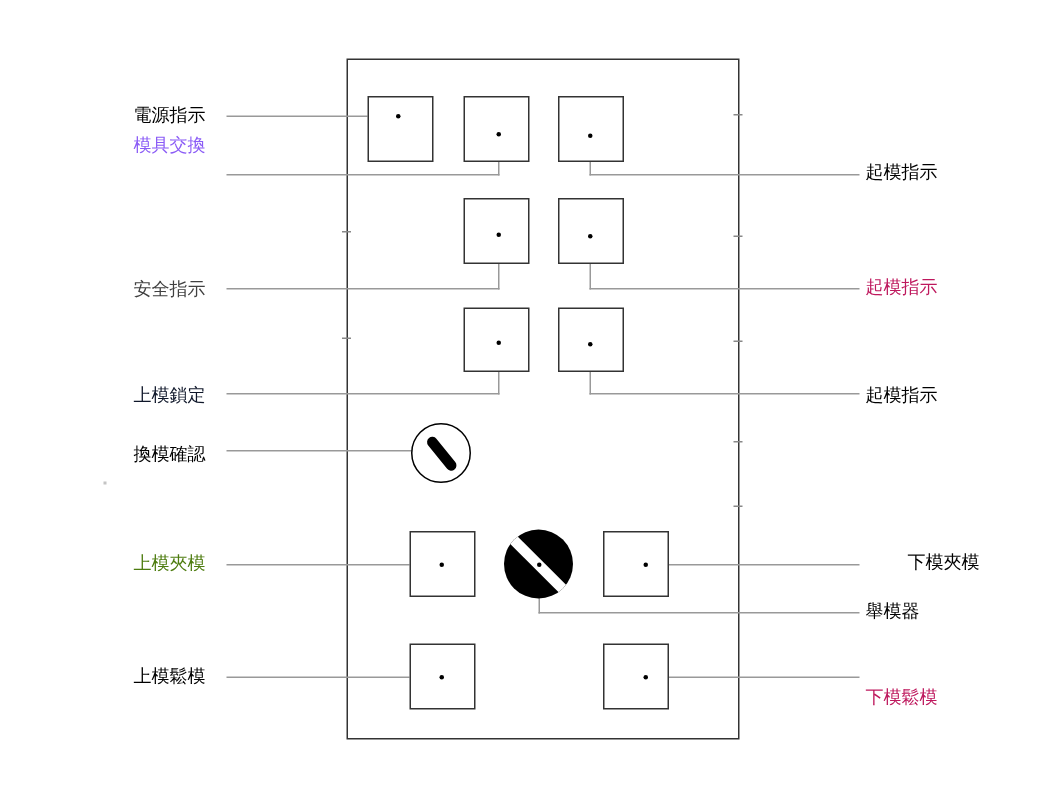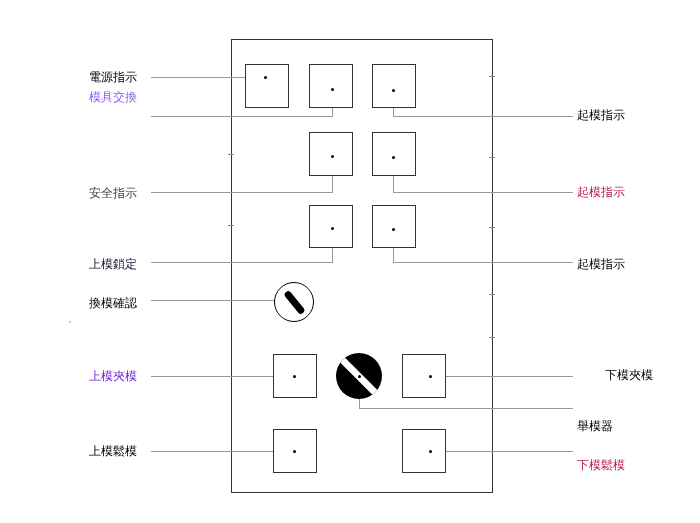--- a/index.html
+++ b/index.html
@@ -70,27 +70,27 @@
     <div class="abs" style="left: 280.5px; top: 298.5px; width: 27px; height: 7px; background: rgb(0, 0, 0); border-radius: 3.5px; transform: rotate(51deg);"></div>
     <div class="abs" style="left: 336px; top: 353px; width: 46px; height: 46px; background: rgb(0, 0, 0); border-radius: 50%; overflow: hidden;">
       <div class="abs" style="left: -3px; top: 19.5px; width: 52px; height: 7px; background: rgb(255, 255, 255); transform: rotate(45deg);"></div>
     </div>
     <div class="abs" style="left: 357.5px; top: 374.5px; width: 3px; height: 3px; background: rgb(0, 0, 0); border-radius: 50%;"></div>
     <div class="abs callout-label" style="left: 89px; top: 77px; color: rgb(0, 0, 0);">電源指示</div>
     <div class="abs callout-label" style="left: 89px; top: 97px; color: #8b5cf6;">模具交換</div>
     <div class="abs callout-label" style="left: 89px; top: 193px; color: #404040;">安全指示</div>
     <div class="abs callout-label" style="left: 89px; top: 264px; color: #0f172a;">上模鎖定</div>
     <div class="abs callout-label" style="left: 89px; top: 303px; color: rgb(0, 0, 0);">換模確認</div>
-    <div class="abs callout-label" style="left: 89px; top: 376px; color: #6d28d9;">上模夾模</div>
+    <div class="abs callout-label" style="left: 89px; top: 376px; color: #4d7c0f;">上模夾模</div>
     <div class="abs callout-label" style="left: 89px; top: 451px; color: rgb(0, 0, 0);">上模鬆模</div>
     <div class="abs callout-label" style="left: 577px; top: 115px; color: rgb(0, 0, 0);">起模指示</div>
     <div class="abs callout-label" style="left: 577px; top: 192px; color: #be185d;">起模指示</div>
     <div class="abs callout-label" style="left: 577px; top: 264px; color: rgb(0, 0, 0);">起模指示</div>
     <div class="abs callout-label" style="left: 577px; top: 375px; color: rgb(0, 0, 0); margin-left: 28px;">下模夾模</div>
-    <div class="abs callout-label" style="left: 577px; top: 408px; color: rgb(0, 0, 0); margin-top: 18px;">舉模器</div>
+    <div class="abs callout-label" style="left: 577px; top: 408px; color: rgb(0, 0, 0);">舉模器</div>
     <div class="abs callout-label" style="left: 577px; top: 465px; color: #be185d;">下模鬆模</div>
     <div class="abs" style="left: 228px; top: 153.5px; width: 6px; height: 1px; background: rgb(136, 136, 136);"></div>
     <div class="abs" style="left: 228px; top: 224.5px; width: 6px; height: 1px; background: rgb(136, 136, 136);"></div>
     <div class="abs" style="left: 489px; top: 75.5px; width: 6px; height: 1px; background: rgb(136, 136, 136);"></div>
     <div class="abs" style="left: 489px; top: 156.5px; width: 6px; height: 1px; background: rgb(136, 136, 136);"></div>
     <div class="abs" style="left: 489px; top: 226.5px; width: 6px; height: 1px; background: rgb(136, 136, 136);"></div>
     <div class="abs" style="left: 489px; top: 293.5px; width: 6px; height: 1px; background: rgb(136, 136, 136);"></div>
     <div class="abs" style="left: 489px; top: 336.5px; width: 6px; height: 1px; background: rgb(136, 136, 136);"></div>
     <div class="abs" style="left: 69px; top: 321px; width: 2px; height: 2px; background: rgb(196, 196, 196);"></div>
   </div>

